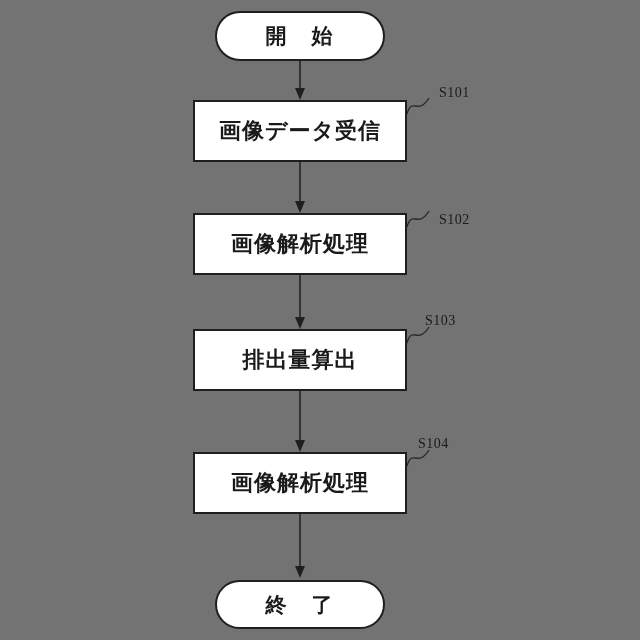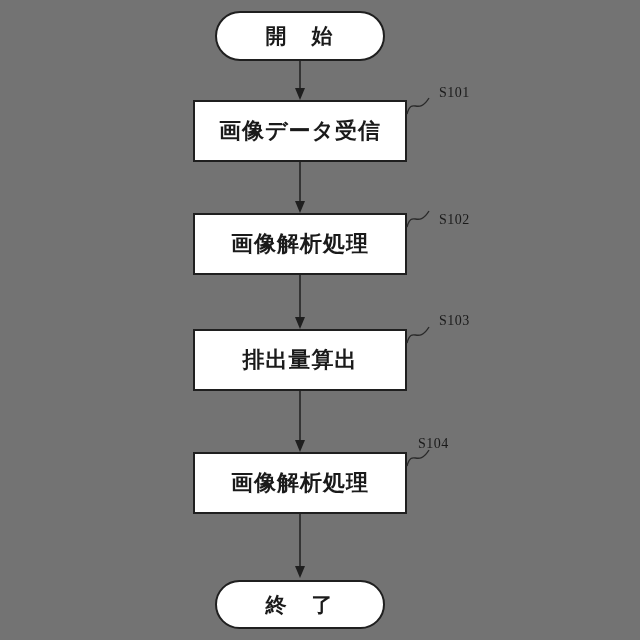--- a/index.html
+++ b/index.html
@@ -104,21 +104,21 @@
     <line x1="6" y1="0" x2="6" y2="44"></line>
     <polygon points="1,43 11,43 6,55"></polygon>
   </svg>
 
   <div class="process-box" style="top:329px;">
     <span>排出量算出</span>
   </div>
   <svg class="ref-squiggle" style="left:400px; top:323px;" width="36" height="26" viewBox="0 0 36 26">
     <path d="M7,20 C12,2 18,22 29,4"></path>
   </svg>
-  <div class="step-ref" style="left:415px; top:313px;">S103</div>
+  <div class="step-ref" style="left:401px; top:313px;">S103</div>
 
   <svg class="flow-arrow" style="left:294px; top:390px;" width="12" height="62" viewBox="0 0 12 62">
     <line x1="6" y1="0" x2="6" y2="51"></line>
     <polygon points="1,50 11,50 6,62"></polygon>
   </svg>
 
   <div class="process-box" style="top:452px;">
     <span>画像解析処理</span>
   </div>
   <svg class="ref-squiggle" style="left:400px; top:446px;" width="36" height="26" viewBox="0 0 36 26">

